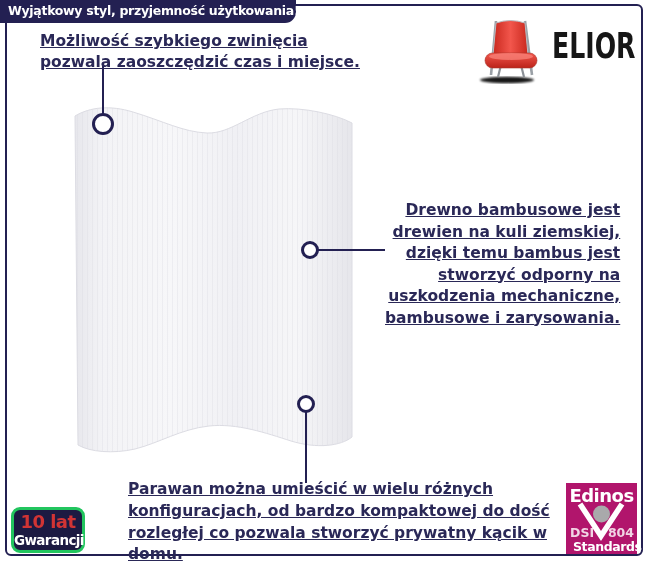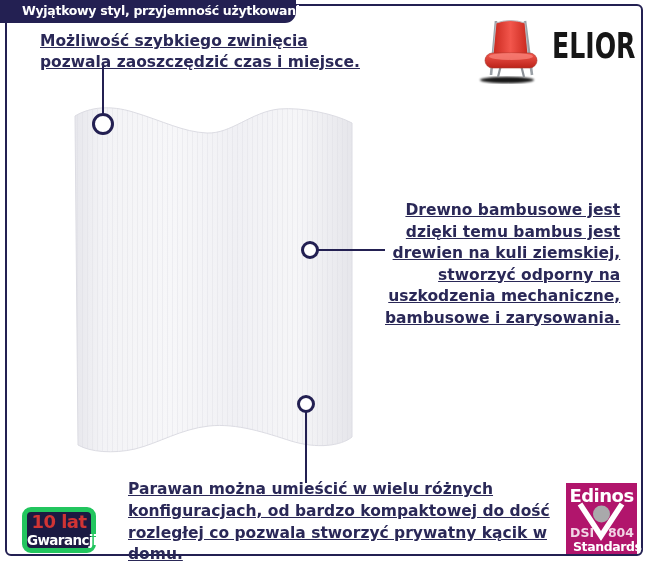--- a/index.html
+++ b/index.html
@@ -13,21 +13,21 @@
   body{background:#fff;font-family:"DejaVu Sans","Liberation Sans",sans-serif;}
   .stage{position:relative;width:650px;height:564px;background:#fff;overflow:hidden;}
 
   
   .frame{position:absolute;left:5px;top:4px;width:638px;height:552px;
          border:2px solid var(--navy);border-radius:6px;z-index:0;}
 
   
   .banner{position:absolute;left:0;top:0;width:296px;height:23px;background:var(--navy);
           border-radius:0 0 11px 0;z-index:6;color:#fff;font-size:12.5px;font-weight:bold;
-          line-height:22px;padding-left:22px;white-space:nowrap;letter-spacing:-0.3px;}
+          line-height:22px;padding-left:8px;white-space:nowrap;letter-spacing:-0.3px;}
 
   
   .para{position:absolute;color:var(--text_navy);font-weight:bold;font-size:15.5px;z-index:4;}
   .para .ln{white-space:nowrap;text-decoration:underline;}
   .para1{left:40px;top:31px;line-height:21px;}
   .para2{left:385px;top:200px;line-height:21.5px;text-align:right;}
   .para3{left:128px;top:479px;line-height:21.8px;}
 
   
   .logo{position:absolute;left:476px;top:17px;width:165px;height:70px;z-index:4;}
@@ -42,22 +42,22 @@
   .cline{position:absolute;background:var(--navy);z-index:2;}
   .cmark{position:absolute;background:#fff;border:3px solid var(--navy);border-radius:50%;z-index:3;}
   .cmark.c1{left:92px;top:113px;width:22px;height:22px;border-width:3.5px;}
   .cmark.c2{left:301px;top:241px;width:18px;height:18px;}
   .cmark.c3{left:297px;top:395px;width:18px;height:18px;}
   .cline.l1{left:102px;top:66px;width:2px;height:48px;}
   .cline.l2{left:315px;top:249px;width:70px;height:2px;}
   .cline.l3{left:305px;top:410px;width:2px;height:73px;}
 
   
-  .warranty{position:absolute;left:22px;top:507px;width:74px;height:46px;background:#1c1a42;
-            border:5px solid #22c55e;border-radius:9px;z-index:6;text-align:center;
+  .warranty{position:absolute;left:11px;top:507px;width:74px;height:46px;background:#1c1a42;
+            border:3px solid #22c55e;border-radius:9px;z-index:6;text-align:center;
             display:flex;flex-direction:column;justify-content:center;}
   .warranty .dur{color:var(--red);font-size:18px;font-weight:bold;line-height:20px;letter-spacing:-0.5px;}
   .warranty .lbl{color:#fff;font-size:13.5px;font-weight:bold;line-height:16px;letter-spacing:-0.6px;}
 
   
   .edinos{position:absolute;left:566px;top:483px;width:71px;height:71px;background:var(--magenta);
           z-index:6;color:#fff;}
   .edinos .ed-name{position:absolute;top:2px;left:0;right:0;text-align:center;
                    font-size:18px;font-weight:bold;letter-spacing:-0.5px;}
   .edinos .vsvg{position:absolute;left:0;top:0;}
@@ -138,22 +138,22 @@
 
   <div class="cline l1"></div>
   <div class="cline l2"></div>
   <div class="cline l3"></div>
   <div class="cmark c1"></div>
   <div class="cmark c2"></div>
   <div class="cmark c3"></div>
 
   <div class="para para2">
     <div class="ln">Drewno bambusowe jest</div>
+    <div class="ln">drewien na kuli ziemskiej,</div>
     <div class="ln">dzięki temu bambus jest</div>
-    <div class="ln">drewien na kuli ziemskiej,</div>
     <div class="ln">stworzyć odporny na</div>
     <div class="ln">uszkodzenia mechaniczne,</div>
     <div class="ln">bambusowe i zarysowania.</div>
   </div>
 
   <div class="para para3">
     <div class="ln">Parawan można umieścić w wielu różnych</div>
     <div class="ln">konfiguracjach, od bardzo kompaktowej do dość</div>
     <div class="ln">rozległej co pozwala stworzyć prywatny kącik w</div>
     <div class="ln">domu.</div>

